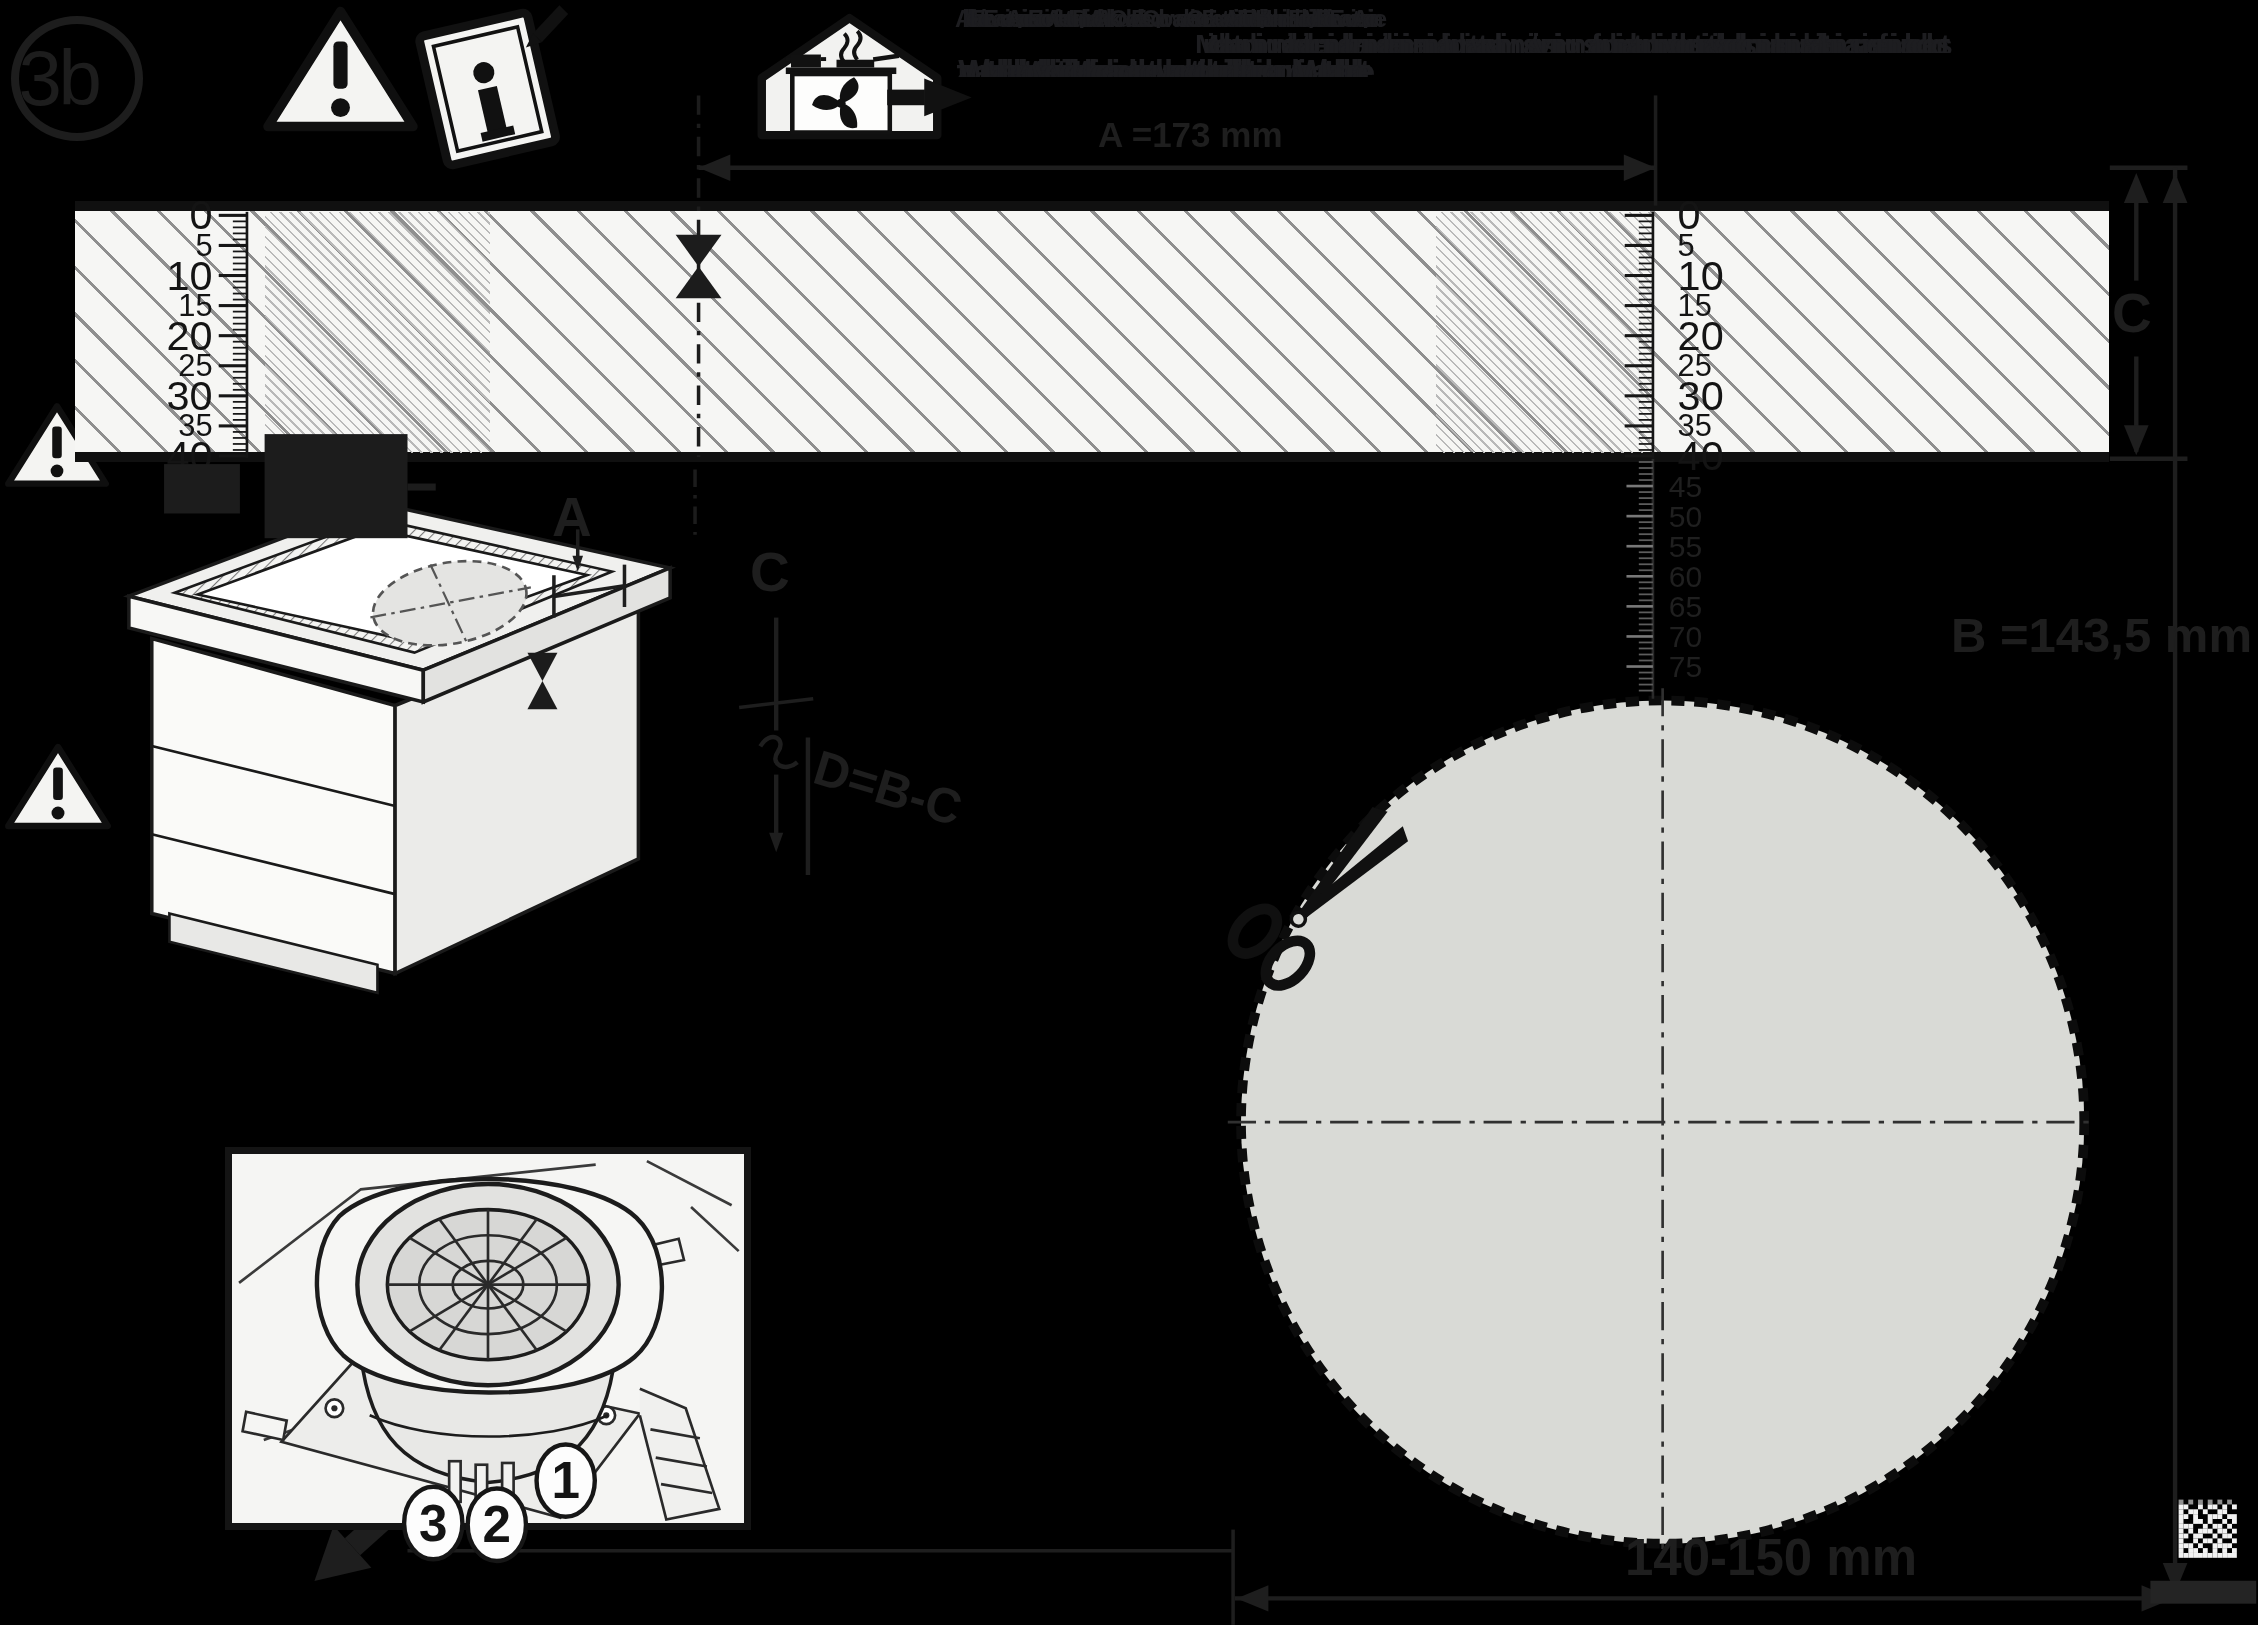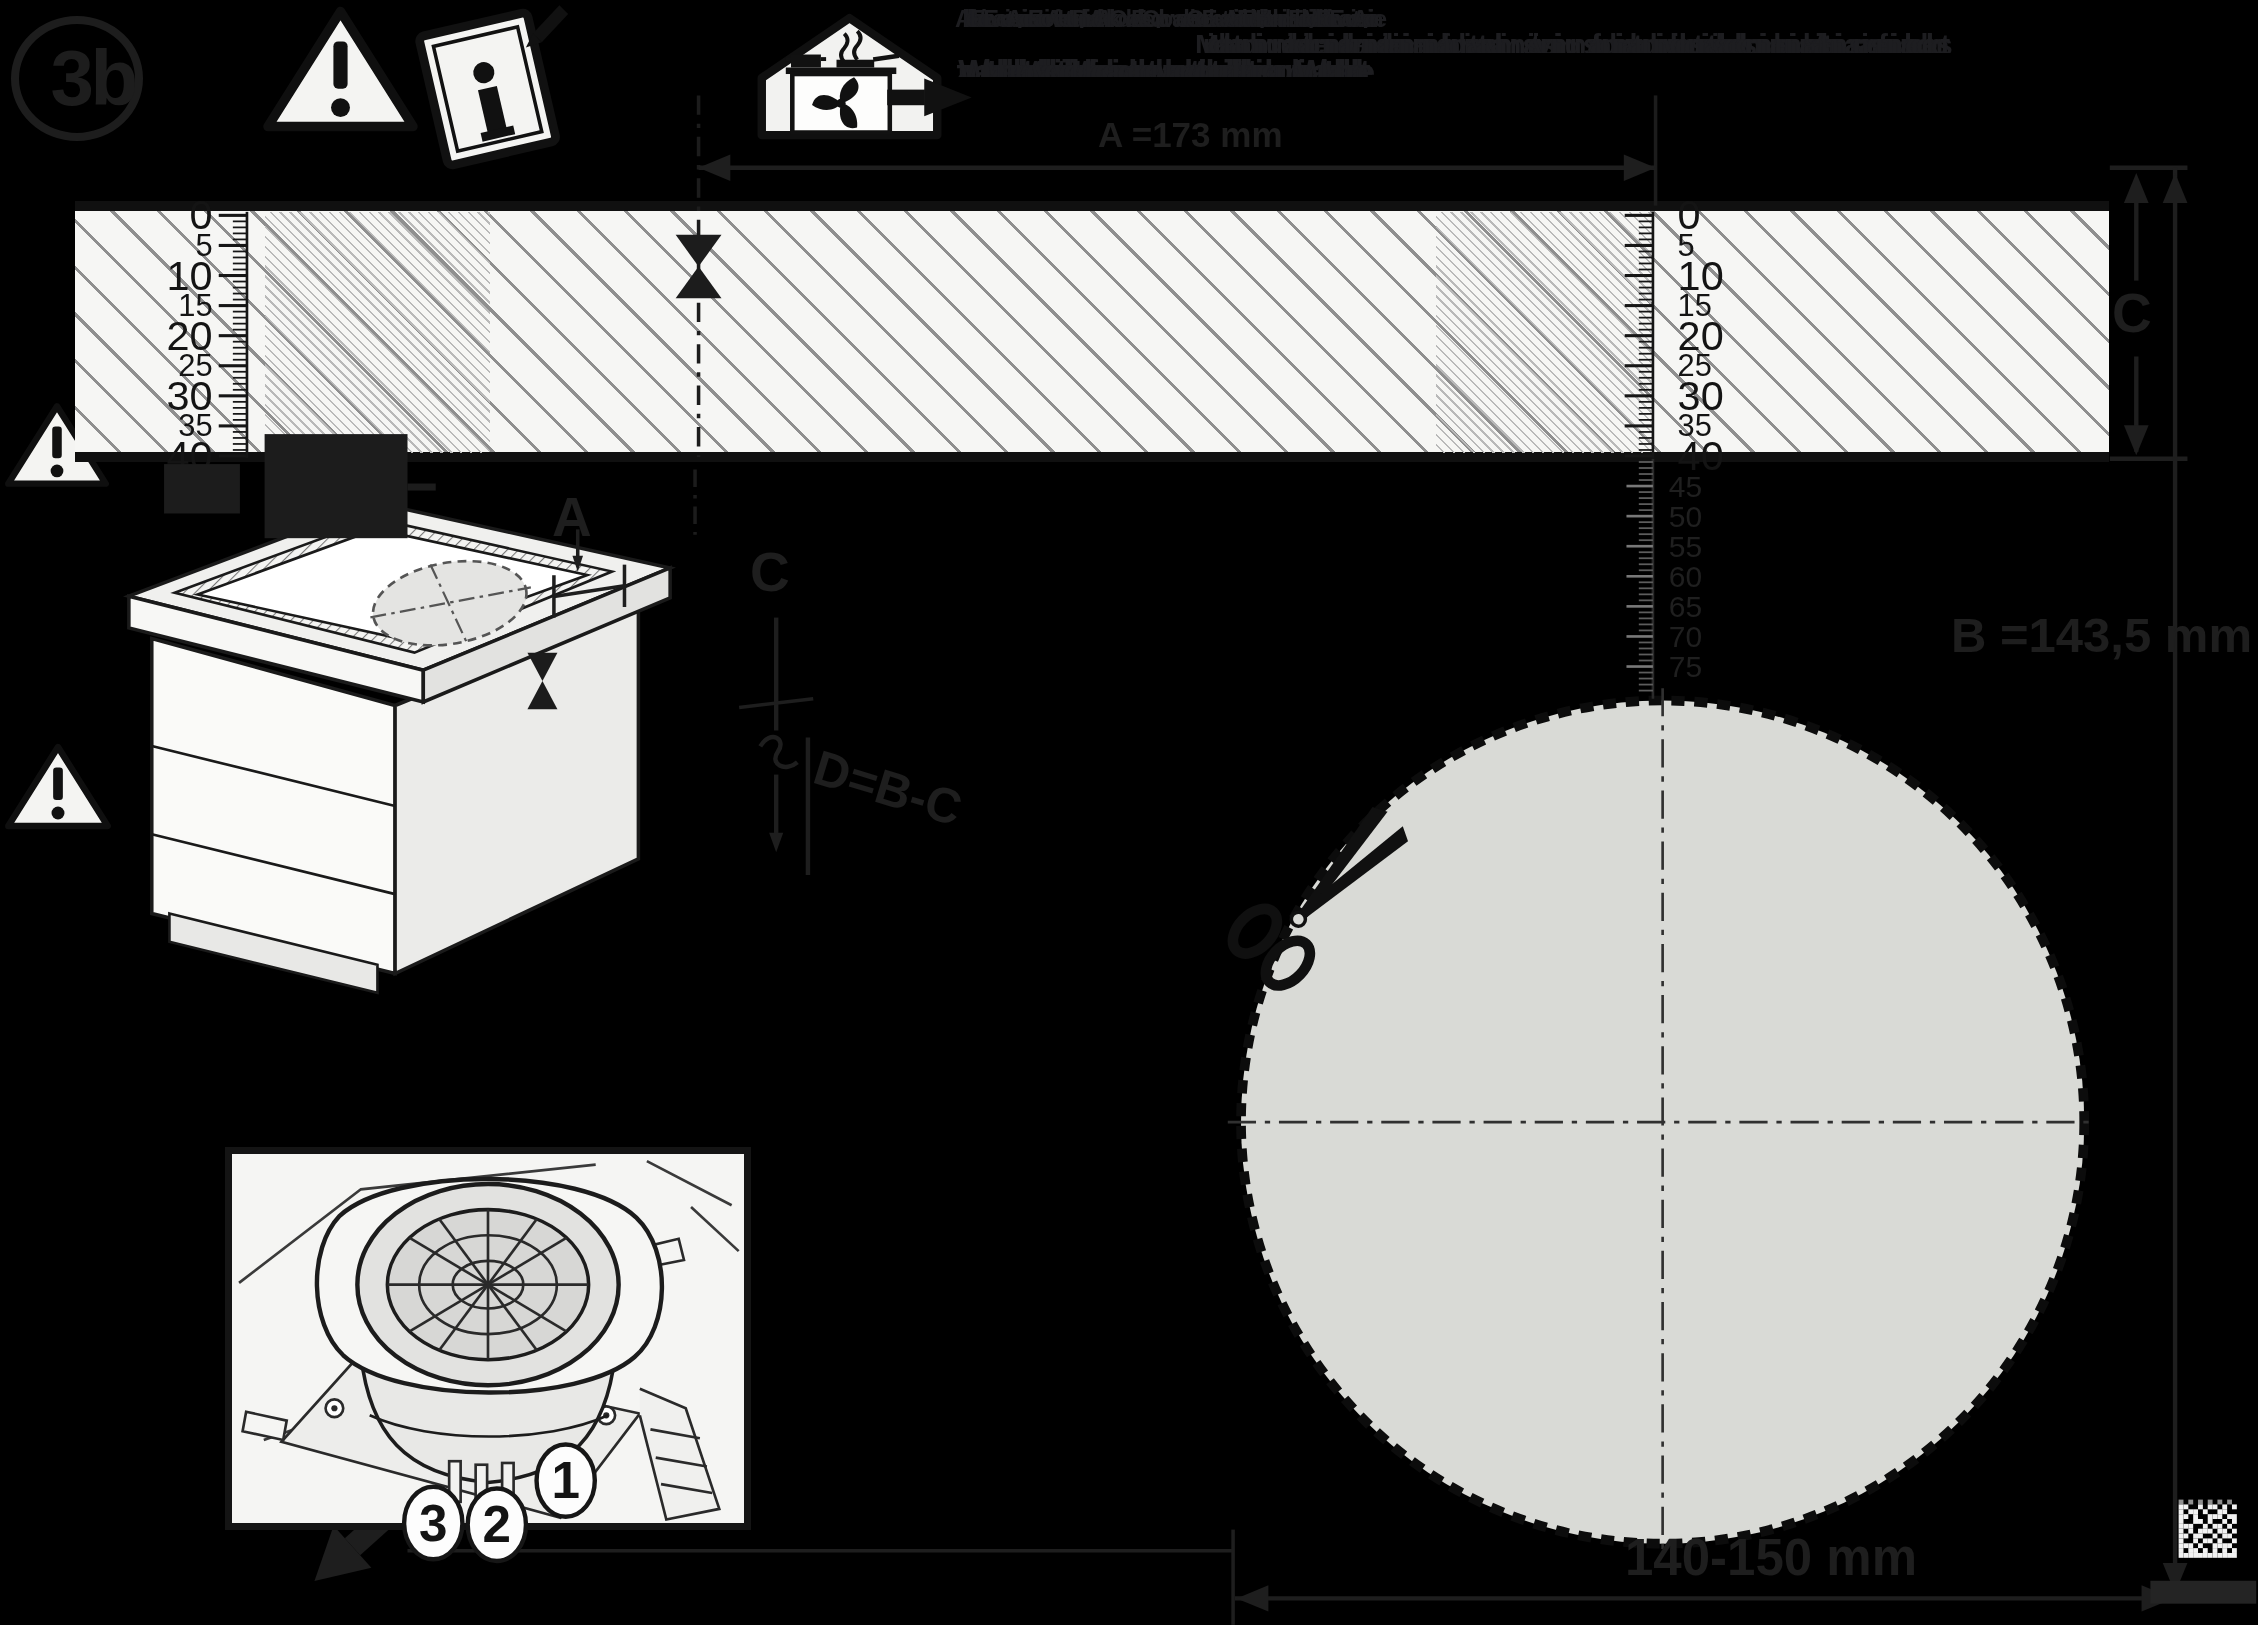--- a/index.html
+++ b/index.html
@@ -12,21 +12,21 @@
   .strip{position:absolute;left:75px;top:201px;width:2034px;height:241px;
          border-top:10.6px solid #101010;border-bottom:10.6px solid #101010;
          background-color:#f6f6f4;
          background-image:repeating-linear-gradient(45deg,rgba(0,0,0,0) 0 30px,#8f8f8f 30px 33px);}
   .finehatch{position:absolute;top:212px;height:241px;
          background-image:repeating-linear-gradient(45deg,rgba(0,0,0,0) 0 5.3px,#b9b9b9 5.3px 7px);}
   svg{overflow:visible;}
   .num{fill:#141414;}
   .extnum{fill:#1f1f1f;}
   .badge{position:absolute;left:10.6px;top:16px;width:116px;height:109px;border:8.8px solid #1d1d1d;
-         border-radius:50%;color:#1d1d1d;font-size:78px;font-weight:bold;text-align:right;
+         border-radius:50%;color:#1d1d1d;font-size:78px;font-weight:normal;text-align:left;
          line-height:109px;letter-spacing:-3.5px;}
   .insetbox{position:absolute;left:225px;top:1147px;width:512px;height:369px;
          background:#f5f5f3;border:7px solid #141414;}
 </style>
 </head>
 <body>
 
 <div id="canvas">
 
   <div class="badge"><span>3b</span></div>

